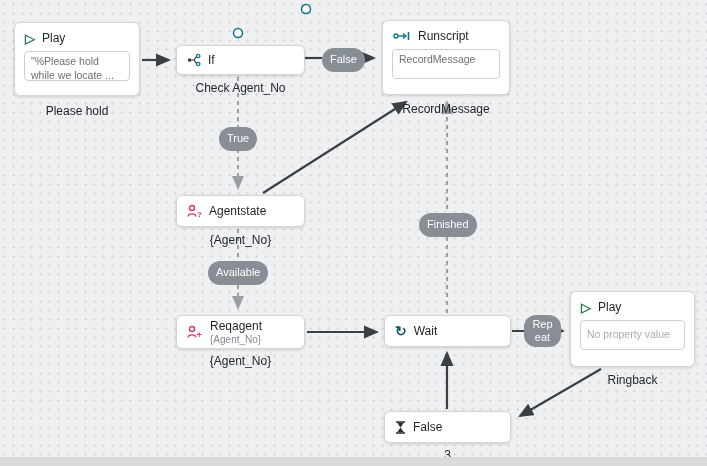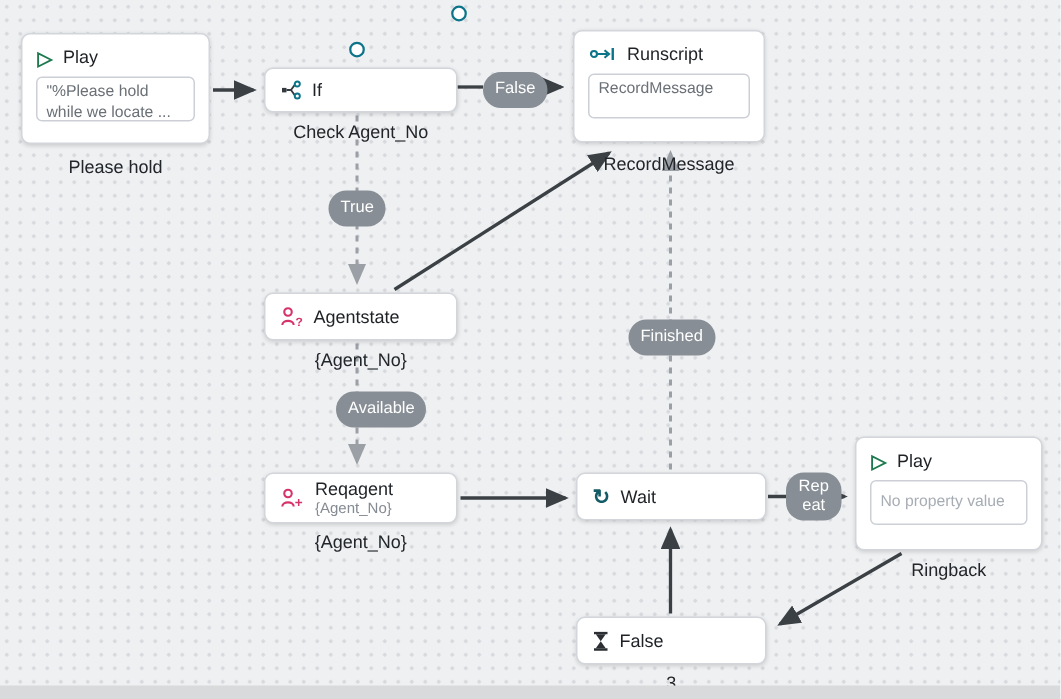--- a/index.html
+++ b/index.html
@@ -154,18 +154,18 @@
         <path d="M2.2,1.8 h6.6 l-3.3,4.7 z" fill="#2b2f33"></path>
         <path d="M2.2,11.2 h6.6 l-3.3,-4.7 z" fill="#2b2f33"></path>
       </svg>
       <span class="title">False</span>
     </div>
   </div>
   <div class="caption" style="left:384px; top:448px; width:127px;">3</div>
 
   <div class="pill" style="left:322px; top:48px;">False</div>
   <div class="pill" style="left:219px; top:127px;">True</div>
-  <div class="pill" style="left:208px; top:261px;margin-left:16px;">Available</div>
+  <div class="pill" style="left:208px; top:261px;">Available</div>
   <div class="pill" style="left:419px; top:197px;margin-top:16px;">Finished</div>
   <div class="pill tall" style="left:524px; top:315px;">Rep eat</div>
 
   <div id="hscroll"></div>
 </div>
 
 </body></html>

